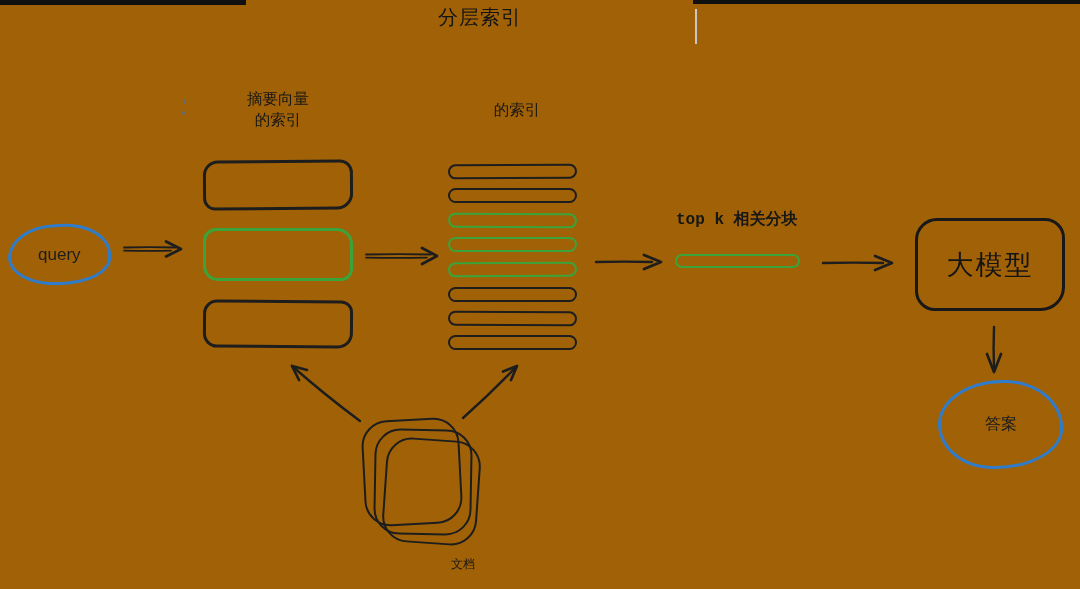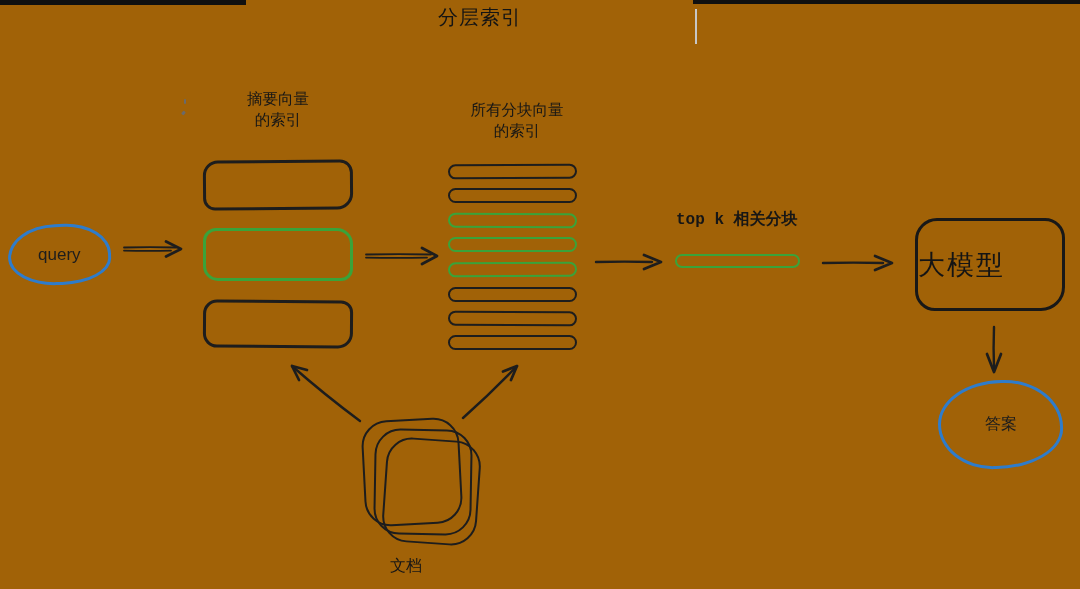--- a/index.html
+++ b/index.html
@@ -43,28 +43,28 @@
   .chunkbar:nth-child(6){top:287px;}
   .chunkbar:nth-child(7){top:311px;transform:rotate(.3deg);}
   .chunkbar:nth-child(8){top:335px;}
   .black{border-color:var(--ink);}
   .green{border-color:var(--green);}
   
   #topk-label{left:676px;top:209px;font-size:16px;font-weight:600;color:#161616;font-family:Liberation Mono, monospace;}
   #topk-bar{left:675px;top:254px;width:121px;height:10px;border:2.5px solid var(--green);border-radius:7px;}
   
   #llm-box{left:915px;top:218px;width:144px;height:87px;border:3.5px solid #181818;border-radius:22px 20px 24px 20px;
-    display:flex;align-items:center;font-size:27px;letter-spacing:2px;color:#141414;}
+    display:flex;align-items:center;justify-content:center;font-size:27px;letter-spacing:2px;color:#141414;}
   
   #doc-stack{left:355px;top:410px;width:150px;height:150px;}
   .docsheet{position:absolute;border:2.5px solid var(--ink);border-radius:26px;background:transparent;}
   .docsheet.s1{left:8px;top:9px;width:94px;height:102px;transform:rotate(-3deg);}
   .docsheet.s2{left:19px;top:19px;width:94px;height:102px;transform:rotate(1deg);}
   .docsheet.s3{left:29px;top:29px;width:91px;height:101px;transform:rotate(4deg);}
-  #doc-label{left:390px;top:556px;width:85px;text-align:left;font-size:16px;color:#161616;}
+  #doc-label{left:390px;top:556px;width:85px;text-align:right;font-size:12px;color:#161616;}
   
   #arrow-layer{position:absolute;left:0;top:0;width:1080px;height:589px;pointer-events:none;}
   #arrow-layer path{stroke:var(--ink);fill:none;stroke-linecap:round;stroke-linejoin:round;}
   .sw18{stroke-width:1.8;} .sw24{stroke-width:2.4;} .sw27{stroke-width:2.7;}
 </style>
 </head>
 <body>
 
 <div id="canvas">
 
@@ -84,21 +84,20 @@
     <div>摘要向量</div>
     <div>的索引</div>
   </div>
   <div id="summary-stack" class="abs">
       <div class="sumbox black"></div>
       <div class="sumbox green"></div>
       <div class="sumbox black"></div>
     </div>
 
   <div id="chunks-label" class="abs stack-label">
-    <div>所有分块向量</div>
     <div>的索引</div>
   </div>
   <div id="chunk-stack" class="abs">
       <div class="chunkbar black"></div>
       <div class="chunkbar black"></div>
       <div class="chunkbar green"></div>
       <div class="chunkbar green"></div>
       <div class="chunkbar green"></div>
       <div class="chunkbar black"></div>
       <div class="chunkbar black"></div>

